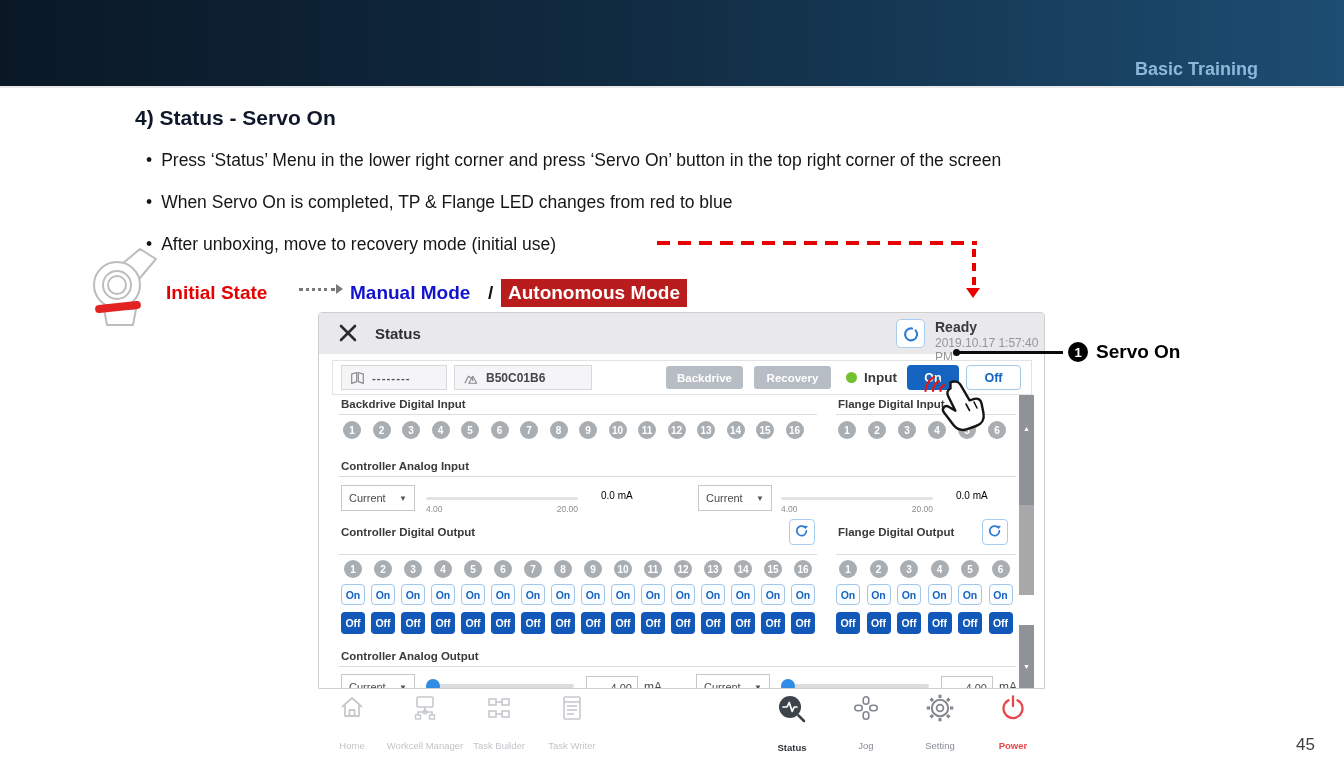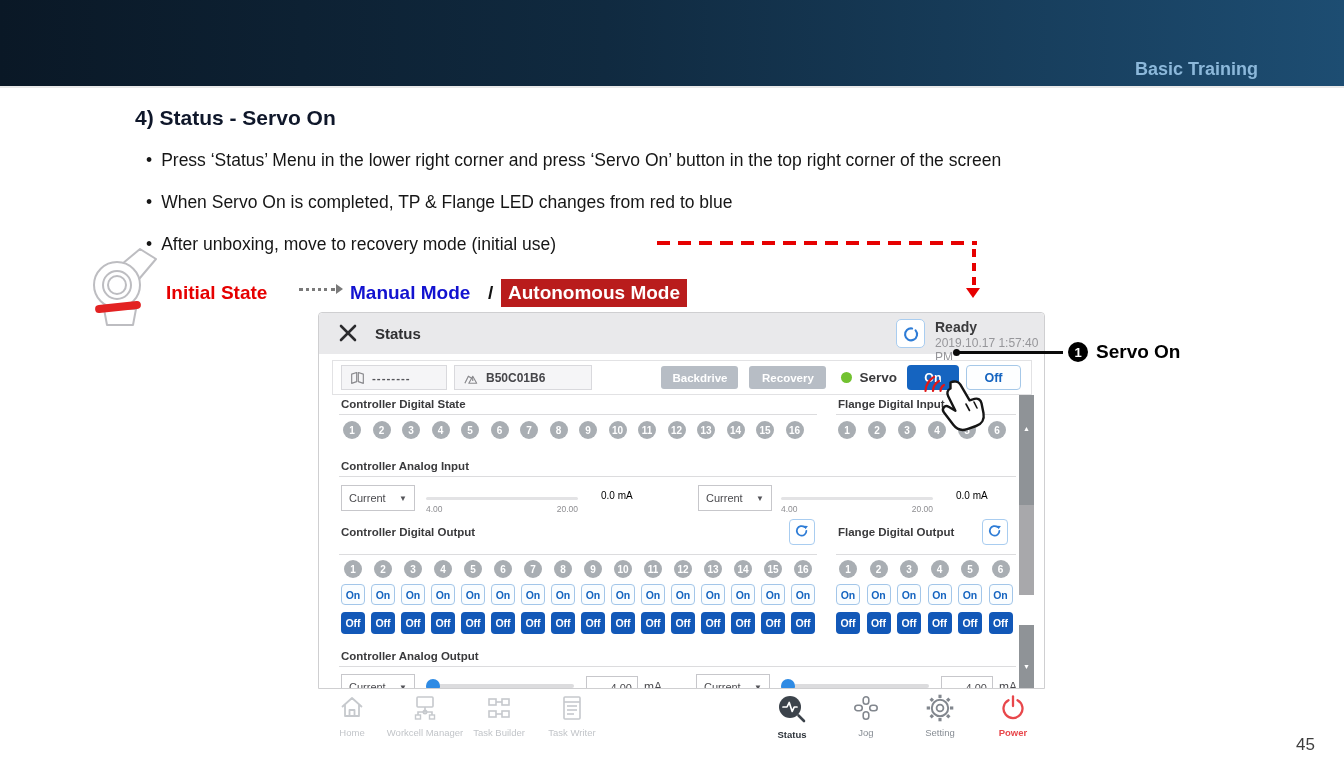--- a/index.html
+++ b/index.html
@@ -106,21 +106,21 @@
               color:#4a4a4e; text-align:right; padding:0 5px; font-family:"Liberation Sans",sans-serif; }
   .ao-unit { font-size:12px; color:#4a4a4e; }
 
   .scrollbar { left:700px; top:82px; width:15px; height:295px; background:#bdbdbf; }
   .sb-seg { position:absolute; left:0; width:15px; }
   .sb-arrow { position:absolute; width:15px; text-align:center; color:#fff; font-size:7px; }
 
   
   .nav { left:318px; top:688px; width:727px; height:64px; background:#fff; }
   .nav-item { position:absolute; width:96px; top:6px; display:flex; flex-direction:column;
-              align-items:center; gap:5px; cursor:pointer;justify-content:space-between; }
+              align-items:center; gap:18px; cursor:pointer;justify-content:space-between; }
   .nav-item .cap { font-size:9.5px; white-space:nowrap; }
   .nav-dis .cap { color:#c2c5c9; }
   .nav-active .cap { color:#2e343b; font-weight:bold; }
   .nav-norm .cap { color:#878d94; }
   .nav-power .cap { color:#e8474b; font-weight:bold; }
 
   .page-num { left:1296px; top:735px; font-size:17px; color:#3f3f3f; }
 
   .hand { left:922px; top:376px; z-index:20; }
   .robot-flange { left:82px; top:245px; }
@@ -213,26 +213,26 @@
           <path d="M2 14 L6 6 L11 9" fill="none" stroke="#8a8a8e" stroke-width="1.4" stroke-linejoin="round"></path>
           <path d="M11 6 l4.5 8 h-9 z" fill="none" stroke="#8a8a8e" stroke-width="1.3" stroke-linejoin="round"></path>
           <line x1="11" y1="9" x2="11" y2="11.4" stroke="#8a8a8e" stroke-width="1.3"></line>
         </svg>
         <span class="txt" style="letter-spacing:0;font-size:12px;color:#46464a;">B50C01B6</span>
       </div>
       <div style="flex:1"></div>
       <button class="tb-gray-btn">Backdrive</button>
       <button class="tb-gray-btn" style="margin-left:11px;">Recovery</button>
       <span class="servo-dot" style="margin-left:15px;"></span>
-      <span class="servo-lbl" style="margin-left:7px;">Servo</span>
+      <span class="servo-lbl" style="margin-left:7px;">Input</span>
       <button class="on-main" style="margin-left:10px;">On</button>
       <button class="off-main" style="margin-left:7px;margin-right:10px;">Off</button>
     </div>
 
-    <div class="abs section-label" style="left:22px;top:85px;">Controller Digital State</div>
+    <div class="abs section-label" style="left:22px;top:85px;">Backdrive Digital Input</div>
     <div class="abs section-label" style="left:519px;top:85px;">Flange Digital Input</div>
     <div class="abs hline" style="left:20px;top:101px;width:478px;"></div>
     <div class="abs hline" style="left:517px;top:101px;width:180px;"></div>
     <div class="abs chan-row" style="left:24px;top:108px;gap:11.5px;">
 
     <div class="chan-circle">1</div>
         <div class="chan-circle">2</div>
         <div class="chan-circle">3</div>
         <div class="chan-circle">4</div>
         <div class="chan-circle">5</div>

